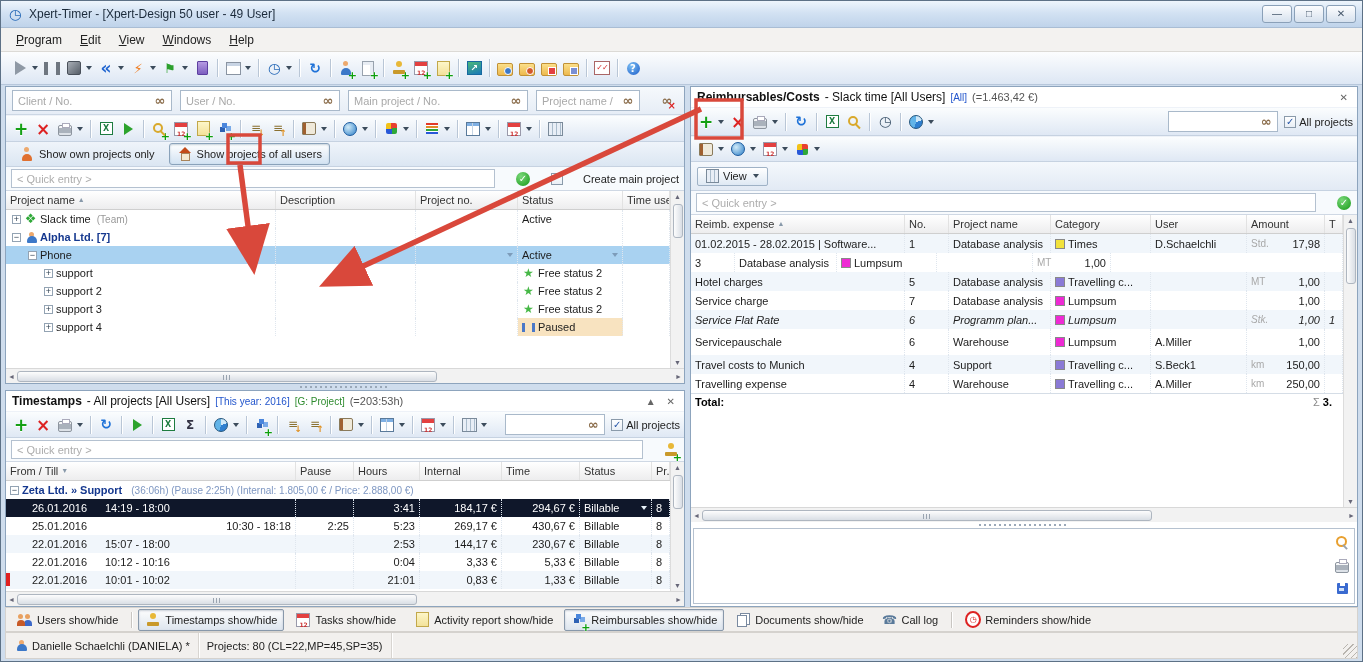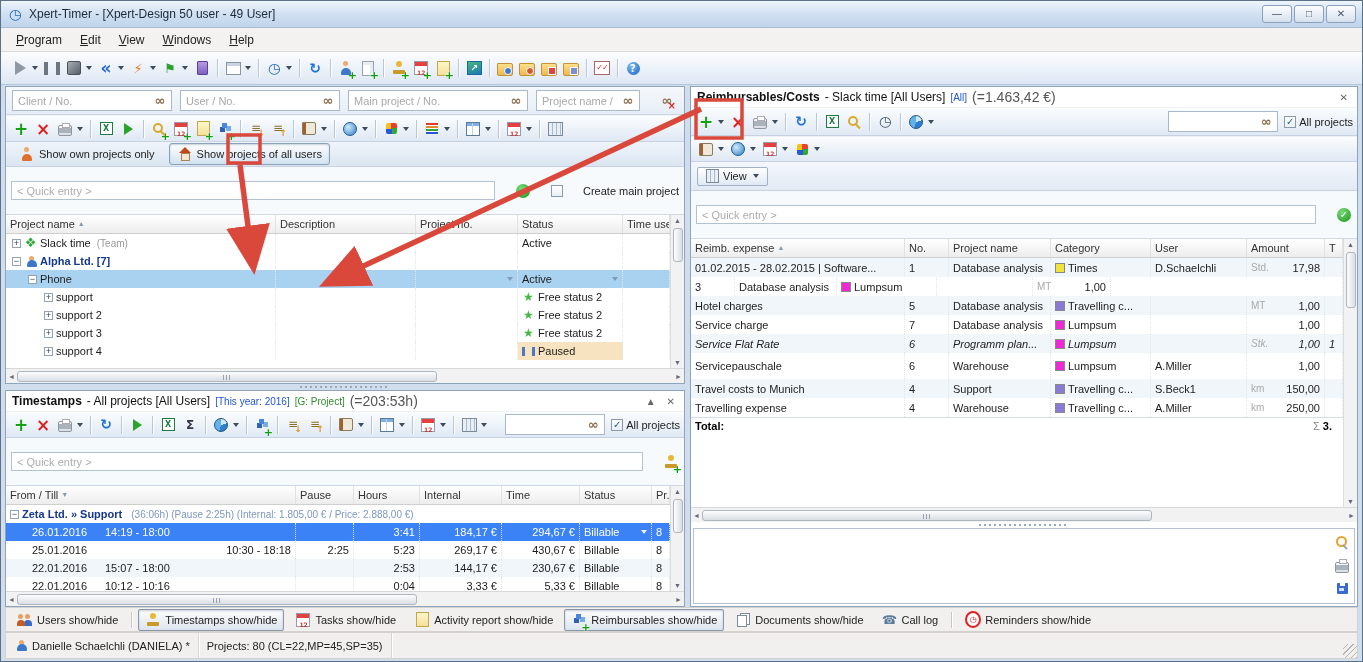--- a/index.html
+++ b/index.html
@@ -28,48 +28,48 @@
   .hsplit{height:6px;flex:none;display:flex;align-items:center;justify-content:center;}
   .hsplit i{width:90px;height:2px;background:repeating-linear-gradient(90deg,#9aa8b8 0 2px,transparent 2px 5px);}
   .panel{background:#fff;border:1px solid #8da4bd;display:flex;flex-direction:column;overflow:hidden;}
   .p-projects{height:298px;flex:none;}
   .p-timestamps{flex:1;}
   .p-reimb{flex:1;}
   .phead{height:20px;flex:none;display:flex;align-items:center;gap:5px;padding:0 6px;background:#fff;font-size:12px;color:#111;}
   .phead b{font-weight:bold;}
   .badge-blue{color:#2255cc;font-size:10px;}
   .badge-green{color:#2e8b2e;font-size:10px;}
-  .badge-dim{color:#555;font-size:14px;}
+  .badge-dim{color:#555;font-size:11px;}
   .phbtn{margin-left:0;color:#666;font-size:10px;padding:0 3px;}
   .phspacer{flex:1;}
   .ptb{background:linear-gradient(#fbfdfe,#dfe8f4);border-top:1px solid #eef2f8;border-bottom:1px solid #c6d2e1;
     display:flex;align-items:center;padding:0 4px;flex:none;}
   .ptb.h27{height:27px;} .ptb.h29{height:29px;} .ptb.h26{height:26px;}
   .filters{height:28px;flex:none;display:flex;align-items:center;gap:8px;padding:0 6px;background:linear-gradient(#f6f9fc,#e6edf6);border-bottom:1px solid #ccd7e4;}
   .finput{height:21px;border:1px solid #a9b9ca;background:#fff;display:flex;align-items:center;padding:0 3px;gap:2px;}
   .finput input{flex:1;border:0;outline:0;font-size:11px;color:#333;min-width:0;font-family:inherit;}
   .finput input::placeholder{color:#a9a9a9;}
   .togrow{height:25px;flex:none;display:flex;align-items:center;gap:6px;padding:0 5px;background:linear-gradient(#eff4fa,#dbe6f2);border-bottom:1px solid #c6d2e1;}
   .tog{display:flex;align-items:center;gap:4px;font-size:11px;color:#222;padding:2px 7px;border-radius:3px;border:1px solid transparent;}
   .tog.pressed{border:1px solid #8aa2ba;background:linear-gradient(#ffffff,#d2e2f2);box-shadow:inset 0 1px 2px rgba(90,120,150,.35);}
-  .qrow{flex:none;display:flex;align-items:center;gap:20px;padding:14px 5px;background:#f7fafd;border-bottom:1px solid #cfd8e4;justify-content:center;}
+  .qrow{flex:none;display:flex;align-items:center;gap:20px;padding:2px 5px;background:#f7fafd;border-bottom:1px solid #cfd8e4;justify-content:center;}
   .qinput{flex:1;height:19px;border:1px solid #b4c1d0;font-size:11px;padding:0 5px;color:#333;min-width:0;font-family:inherit;}
   .qinput::placeholder{color:#adadad;}
   .cb{width:12px;height:12px;border:1px solid #8a9aaa;background:linear-gradient(#fff,#e9eff6);display:inline-flex;align-items:center;justify-content:center;font-size:10px;color:#2858a8;flex:none;}
   .cblabel{font-size:11px;color:#222;white-space:nowrap;}
   
   .tblwrap{flex:1;display:flex;min-height:0;overflow:hidden;}
   .tblmain{flex:1;min-width:0;overflow:hidden;display:flex;flex-direction:column;}
   .thead{display:flex;height:19px;flex:none;background:linear-gradient(#ffffff,#ededee);border-bottom:1px solid #cfcfcf;font-size:11px;color:#333;line-height:18px;}
   .th{padding:0 4px;border-right:1px solid #e2e2e2;white-space:nowrap;overflow:hidden;flex:none;display:flex;align-items:center;gap:3px;}
   .sortmark{font-size:7px;color:#8899aa;}
   .trow{display:flex;height:18px;line-height:17px;font-size:11px;color:#1c1c1c;flex:none;position:relative;}
   .trow.alt{background:#f1f6fb;}
   .trow.sel{background:#a9d2f1;}
-  .trow.sel2{background:#3b82f6;color:#fff;}
+  .trow.sel2{background:#0f172a;color:#fff;}
   .c{padding:0 4px;border-right:1px dotted #dfe6ee;white-space:nowrap;overflow:hidden;flex:none;display:flex;align-items:center;gap:3px;}
   .r{justify-content:flex-end;}
   .exp{width:9px;height:9px;flex:none;border:1px solid #93a3b3;background:#fff;font-size:9px;line-height:7px;text-align:center;color:#345;display:inline-flex;align-items:center;justify-content:center;}
   .grow-name{color:#15388f;font-weight:bold;}
   .grow-det{color:#7e97c2;font-size:10px;margin-left:6px;}
   .namebold{color:#15388f;font-weight:bold;}
   .suffix{color:#999;font-size:10px;margin-left:3px;}
   .pausedbg{background:#f8e3c0;}
   .dd{width:0;height:0;border-top:4px solid #7d9cba;border-left:3px solid transparent;border-right:3px solid transparent;margin-left:auto;flex:none;}
   .sel2 .dd{border-top-color:#e8f2fa;}

